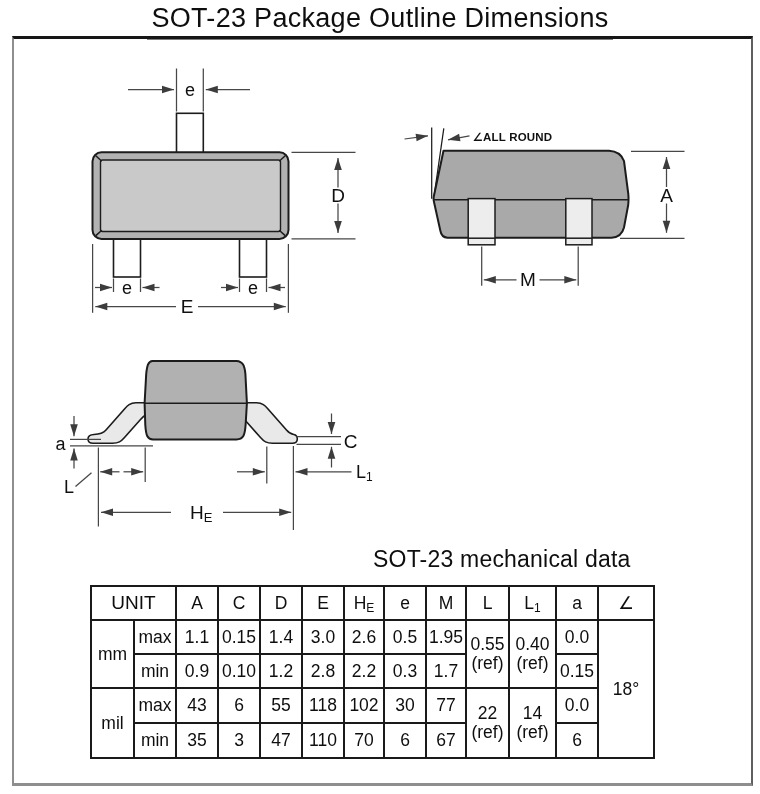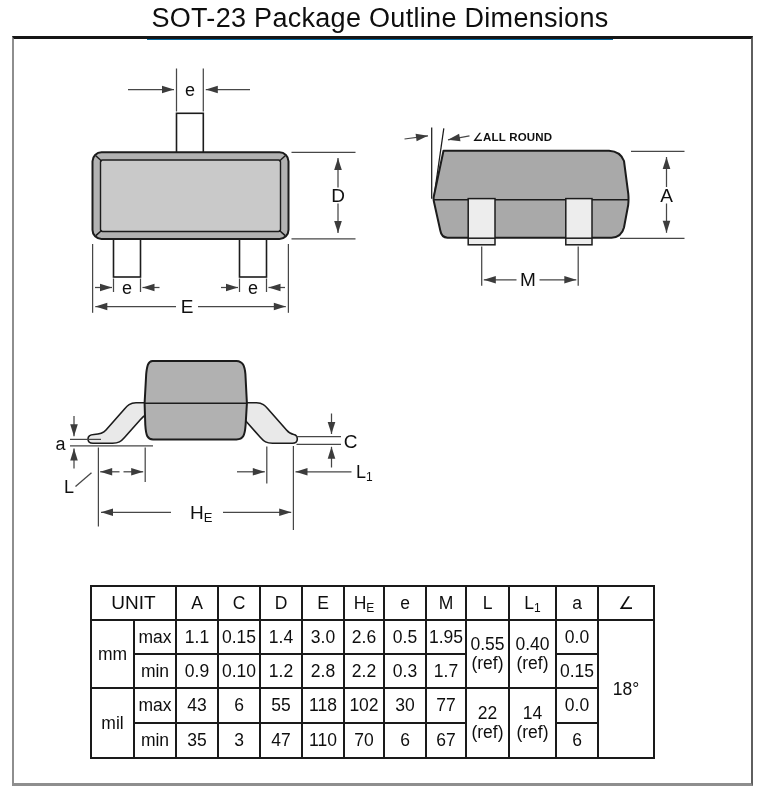--- a/index.html
+++ b/index.html
@@ -2,21 +2,21 @@
 <html><head>
 <meta charset="utf-8">
 <style>
   * { box-sizing: border-box; margin: 0; padding: 0; }
   html, body { width: 760px; height: 794px; background: #ffffff; overflow: hidden; }
   body { font-family: "Liberation Sans", "DejaVu Sans", sans-serif; color: #101010; }
   .page { position: relative; width: 760px; height: 794px; background: #fff; }
 
   .title { position: absolute; top: 3px; left: 0; right: 0; text-align: center;
            font-size: 27px; color: #0e0e0e; letter-spacing: 0.3px; }
-  .title span { display: inline-block; padding: 0 4px 3px 4px; border-bottom: 3px solid #0369a1; }
+  .title span { display: inline-block; padding: 0 4px 3px 4px; border-bottom: 3px solid #8b5cf6; }
 
   .frame { position: absolute; left: 12px; top: 36px; width: 741px; height: 750px;
            border-style: solid; border-width: 3px 2px 3px 2px;
            border-color: #161616 #5f5f5f #8e8e8e #8e8e8e; }
 
   svg.drawing { position: absolute; left: 0; top: 0; width: 760px; height: 794px; }
 
   .ol   { stroke: #1c1c1c; stroke-width: 2; stroke-linejoin: round; }
   .pl   { stroke: #1c1c1c; stroke-width: 1.5; fill: none; }
   .pin  { fill: #ffffff; stroke: #1c1c1c; stroke-width: 1.6; }
@@ -204,20 +204,21 @@
       <g class="dim">
         <line x1="171" y1="512.3" x2="101" y2="512.3" marker-end="url(#ah)"></line>
         <line x1="223" y1="512.3" x2="291.2" y2="512.3" marker-end="url(#ah)"></line>
       </g>
       <text class="lab" x="190" y="518.5">
         <tspan>H</tspan><tspan class="ssub" dy="3.5">E</tspan>
       </text>
     </g>
   </svg>
 
+  <div class="subtitle">SOT-23  mechanical data</div>
 
   <table class="mech">
     <colgroup>
       <col style="width:43px">
         <col style="width:42px">
         <col style="width:42px">
         <col style="width:42px">
       <col style="width:42px">
         <col style="width:42px">
         <col style="width:40px">

